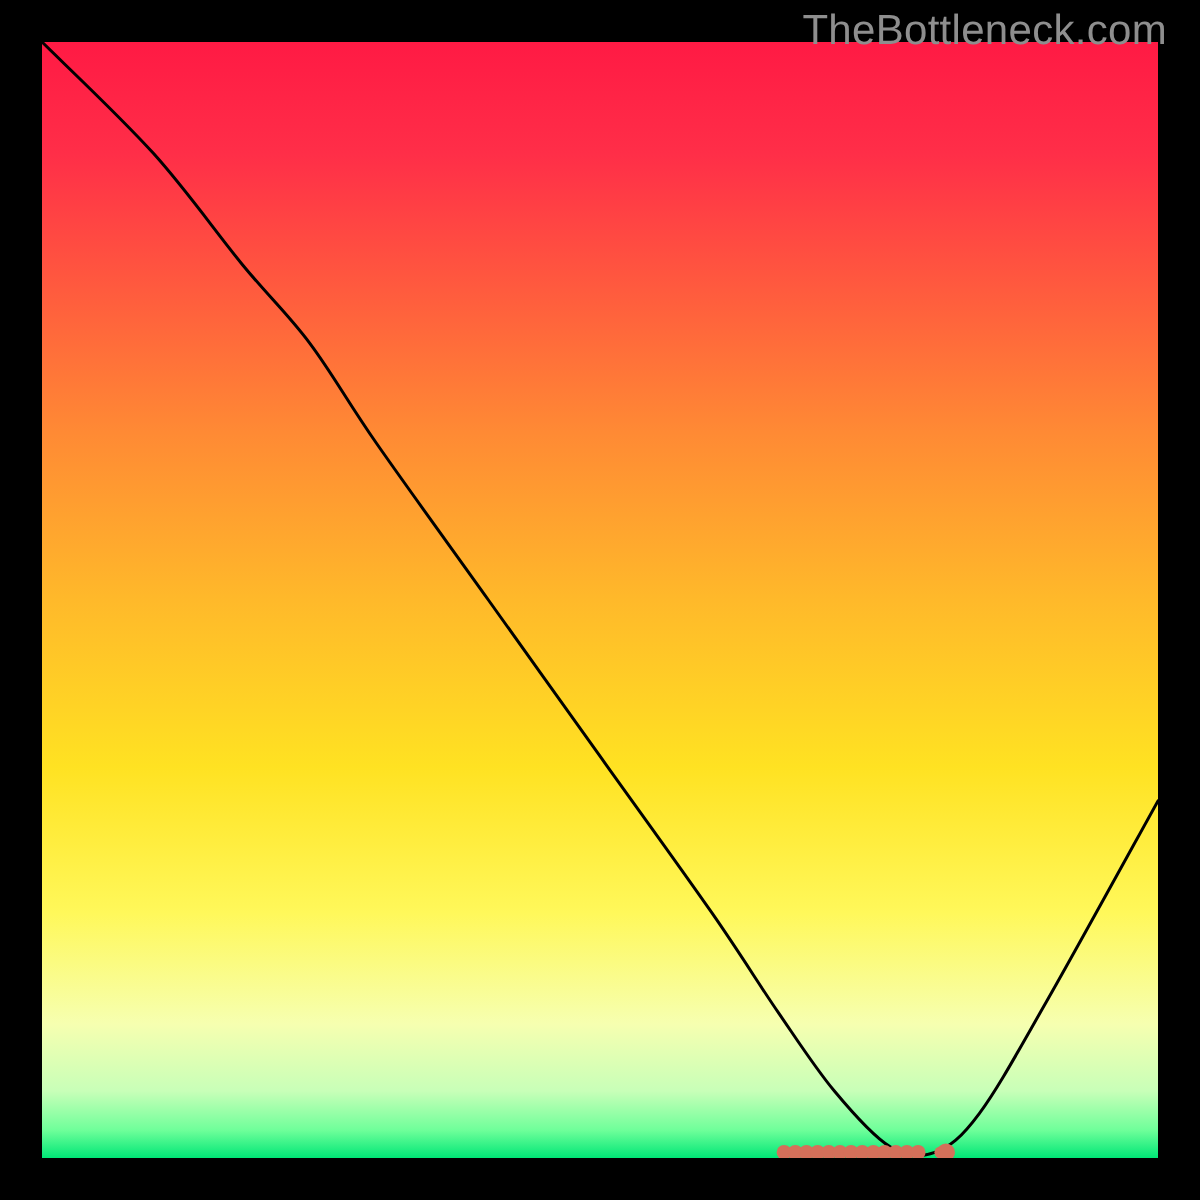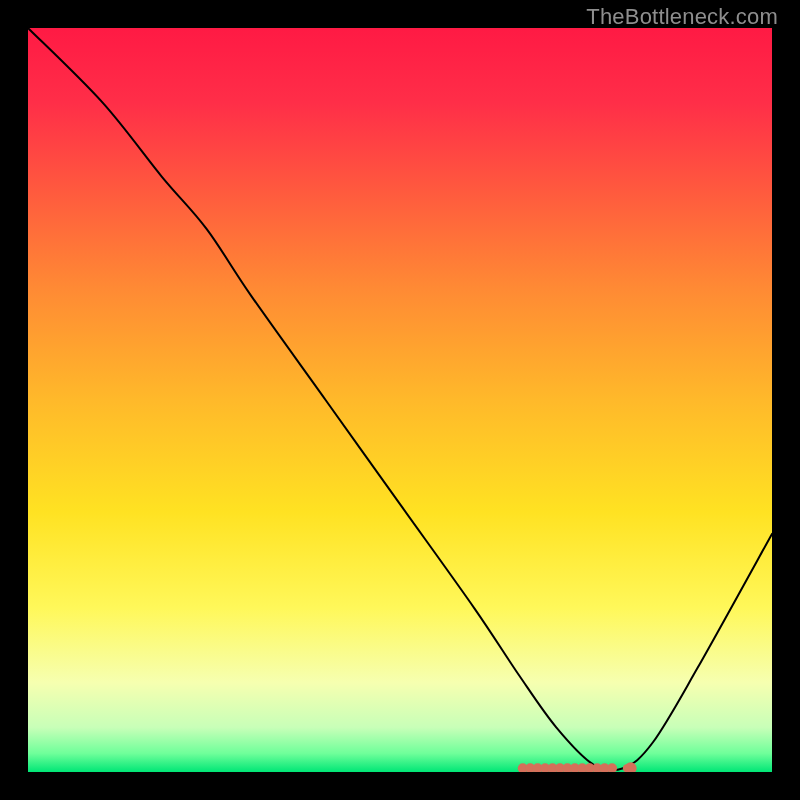--- a/index.html
+++ b/index.html
@@ -9,21 +9,21 @@
     height: 800px;
     background: #000000;
     overflow: hidden;
     font-family: -apple-system, BlinkMacSystemFont, "Segoe UI", Arial, sans-serif;
   }
   .watermark {
     position: absolute;
     top: 4px;
     right: 22px;
     color: #8e8e8e;
-    font-size: 22px;
+    font-size: 28px;
     font-weight: 400;
     letter-spacing: 0.2px;
     z-index: 10;
   }
   .plot-area {
     position: absolute;
     left: 28px;
     top: 28px;
     width: 744px;
     height: 744px;

